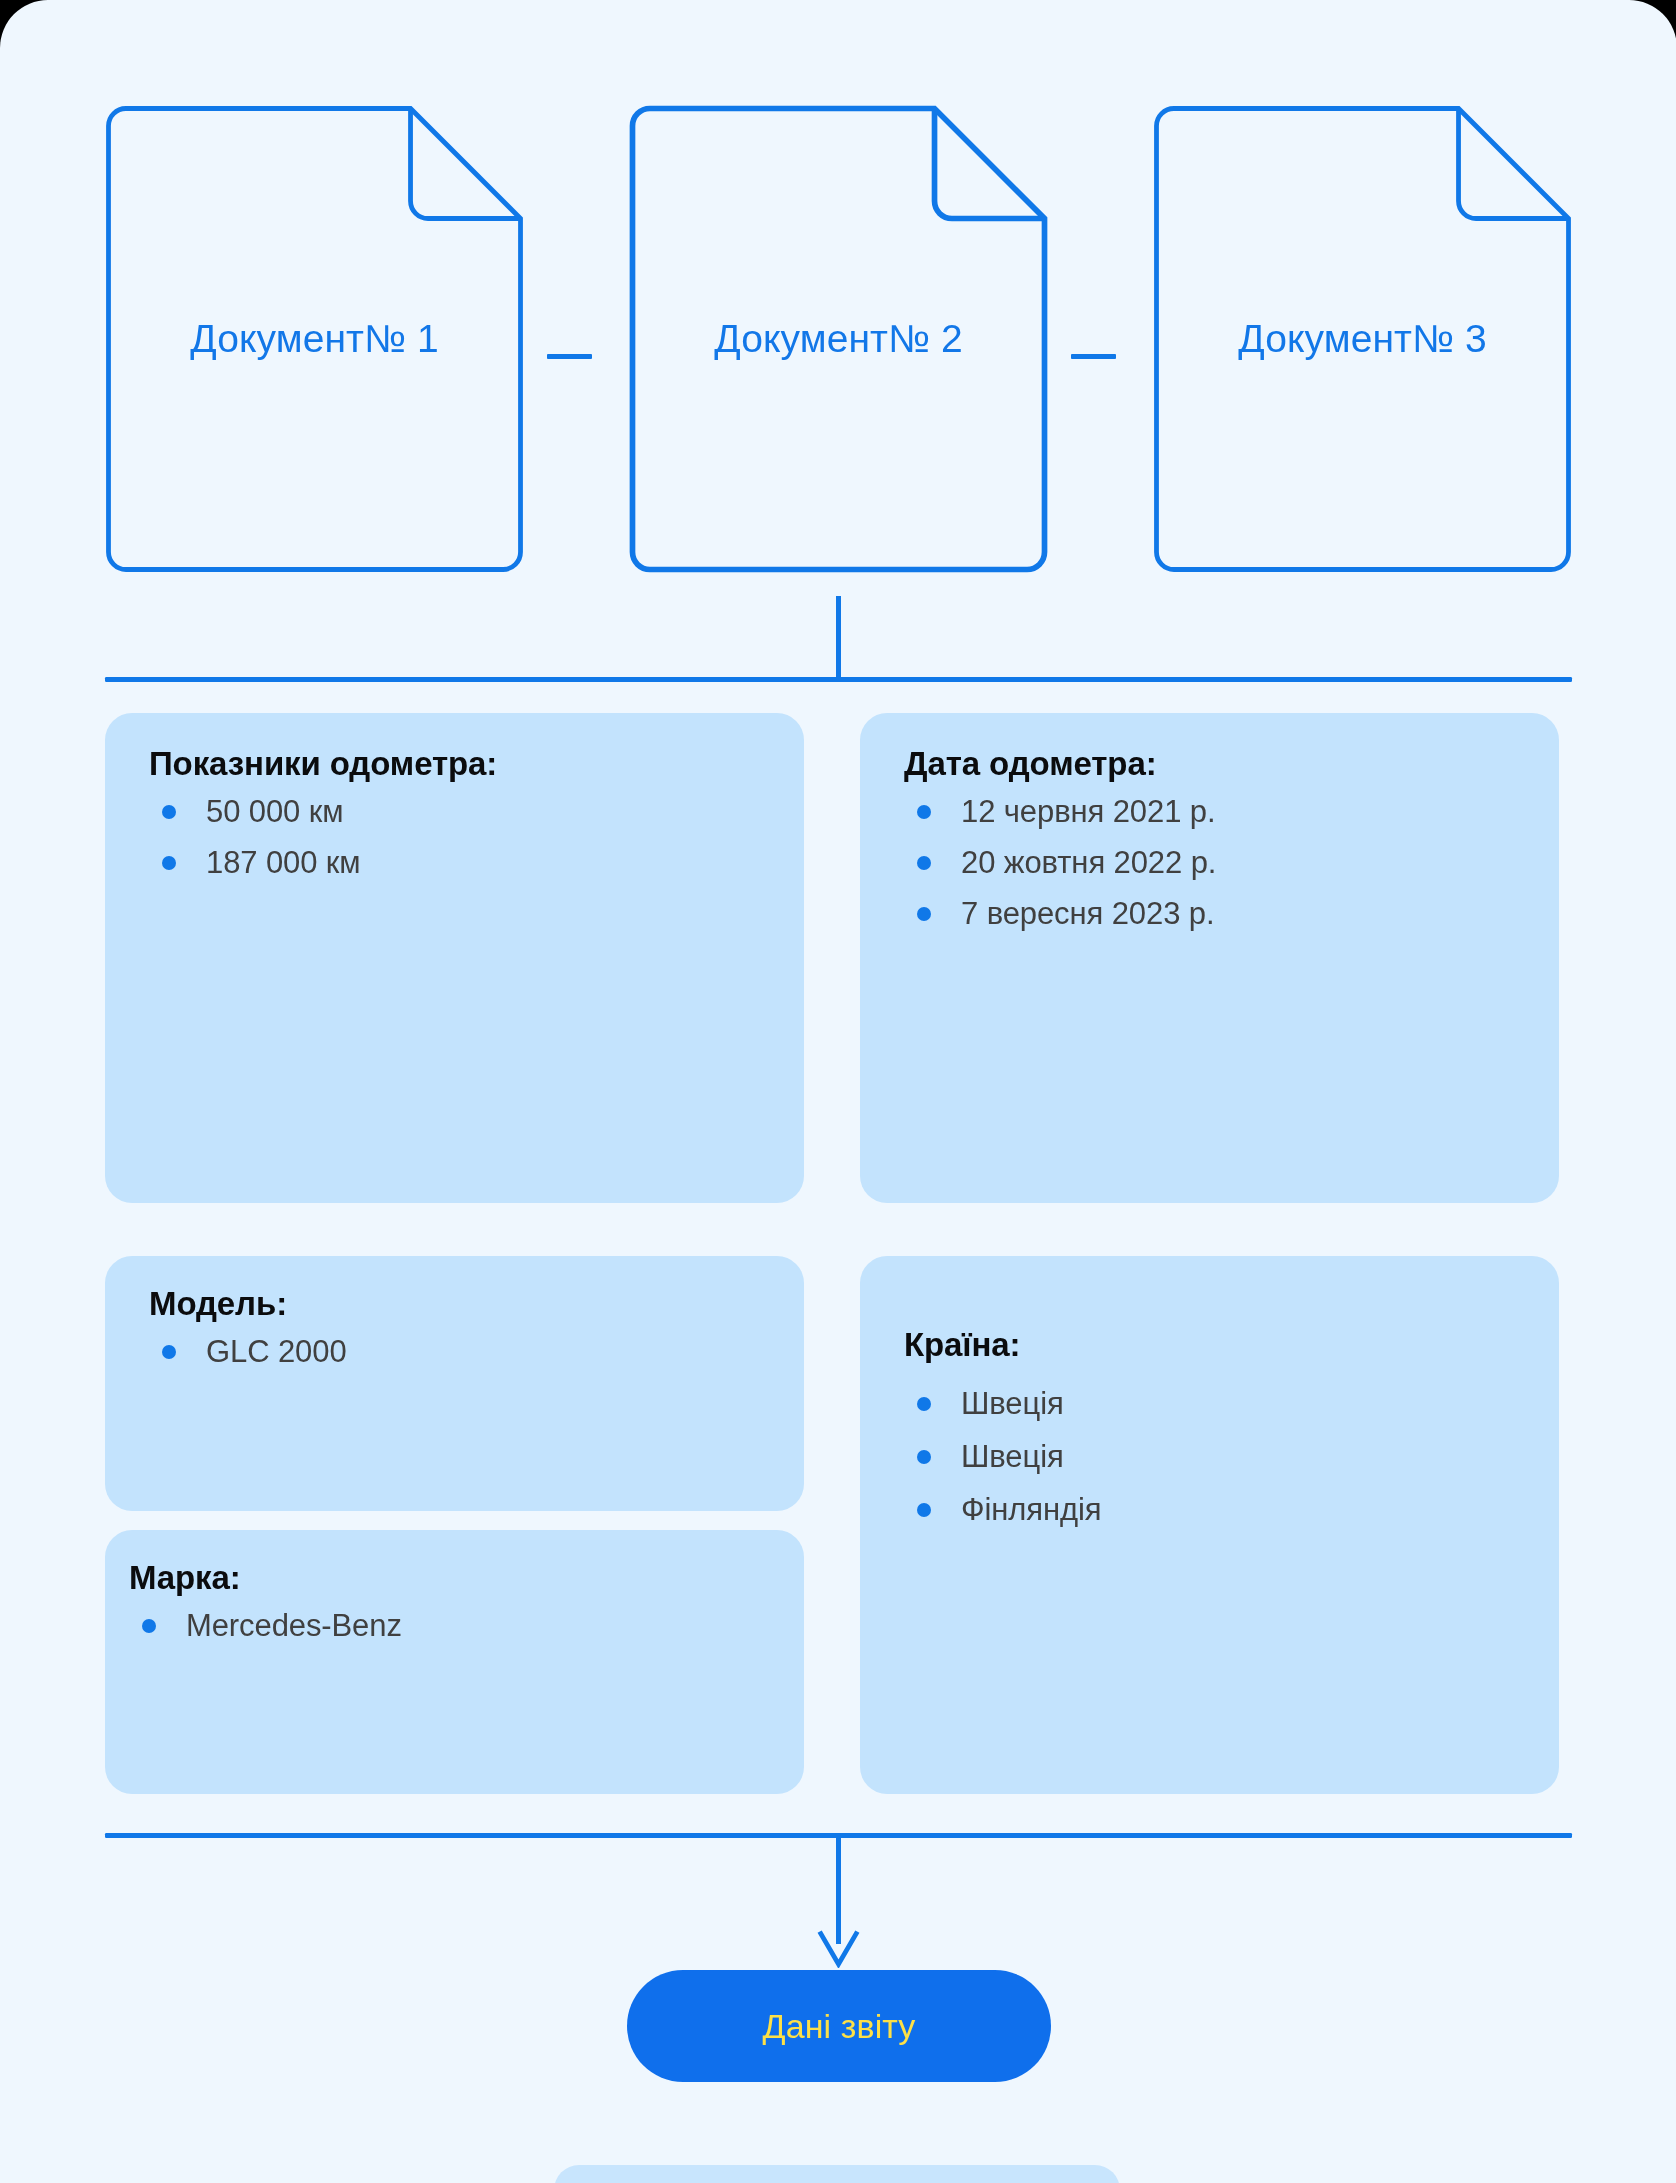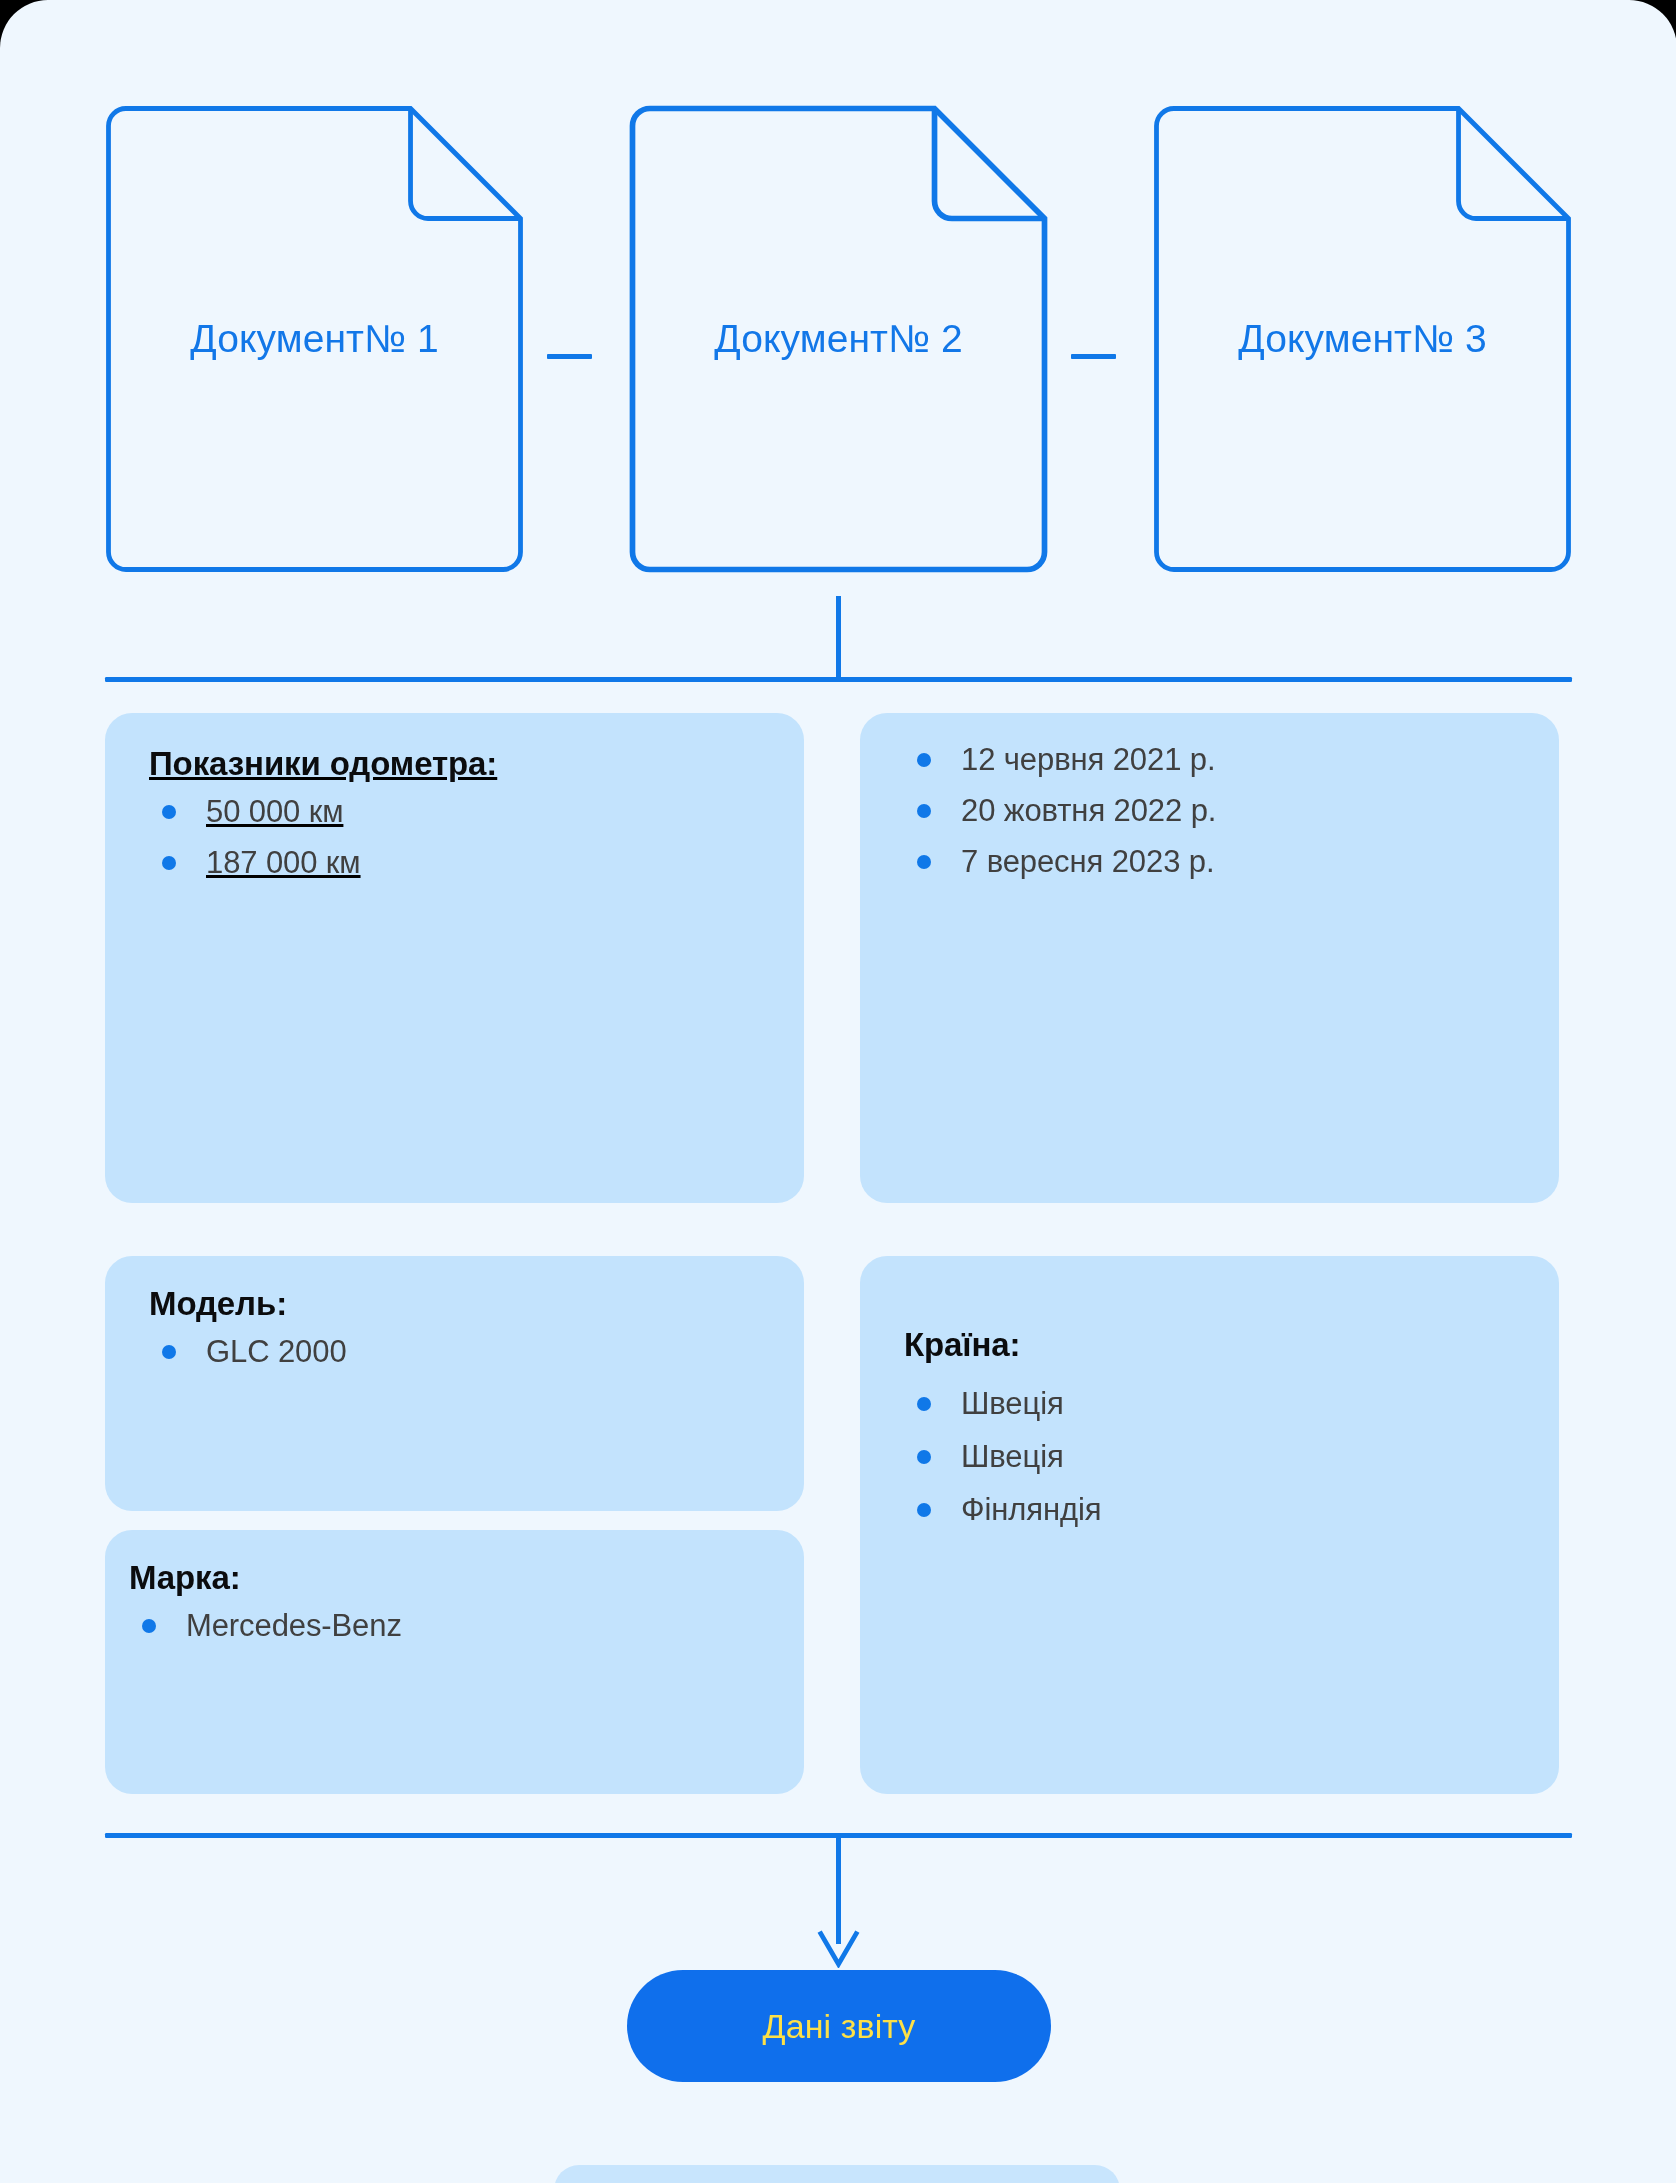--- a/index.html
+++ b/index.html
@@ -71,21 +71,21 @@
     color:#404040; font-size:31px; line-height:1.0;
     margin-bottom:20px; letter-spacing:-0.1px;
   }
   .bullets li:last-child { margin-bottom:0; }
   .bullets li .dot {
     position:absolute; left:13px; top:8.7px;
     width:14.4px; height:14.4px; border-radius:50%;
     background:#1078e8;
   }
 
-  #card-odometer { left:105px;  top:713px; width:699px; height:490px;text-decoration:underline; }
+  #card-odometer { left:105px;  top:713px; width:699px; height:490px; }
   #card-date     { left:860px; top:713px; width:699px; height:490px; }
   #card-model    { left:105px;  top:1256px; width:699px; height:255px; }
   #card-brand    { left:105px;  top:1530px; width:699px; height:264px; }
   #card-country  { left:860px; top:1256px; width:699px; height:538px; }
 
   #card-model .card-inner  { padding:28px 42px 26px 44px; }
   #card-brand .card-inner  { padding:28px 42px 26px 24px; }
   #card-country .card-inner{ padding:69px 42px 31px 44px; }
   #card-country .card-title{ margin-bottom:23.6px; }
   #card-country .bullets li{ margin-bottom:22px; }
@@ -171,20 +171,21 @@
         <div class="card-title">Показники одометра:</div>
         <ul class="bullets">
           <li><span class="dot"></span><span>50 000 км</span></li>
           <li><span class="dot"></span><span>187 000 км</span></li>
         </ul>
       </div>
     </div>
 
     <div class="card" id="card-date">
       <div class="card-inner">
+        <div class="card-title">Дата одометра:</div>
         <ul class="bullets">
           <li><span class="dot"></span><span>12 червня 2021 р.</span></li>
           <li><span class="dot"></span><span>20 жовтня 2022 р.</span></li>
           <li><span class="dot"></span><span>7 вересня 2023 р.</span></li>
         </ul>
       </div>
     </div>
 
     <div class="card" id="card-model">
       <div class="card-inner">

